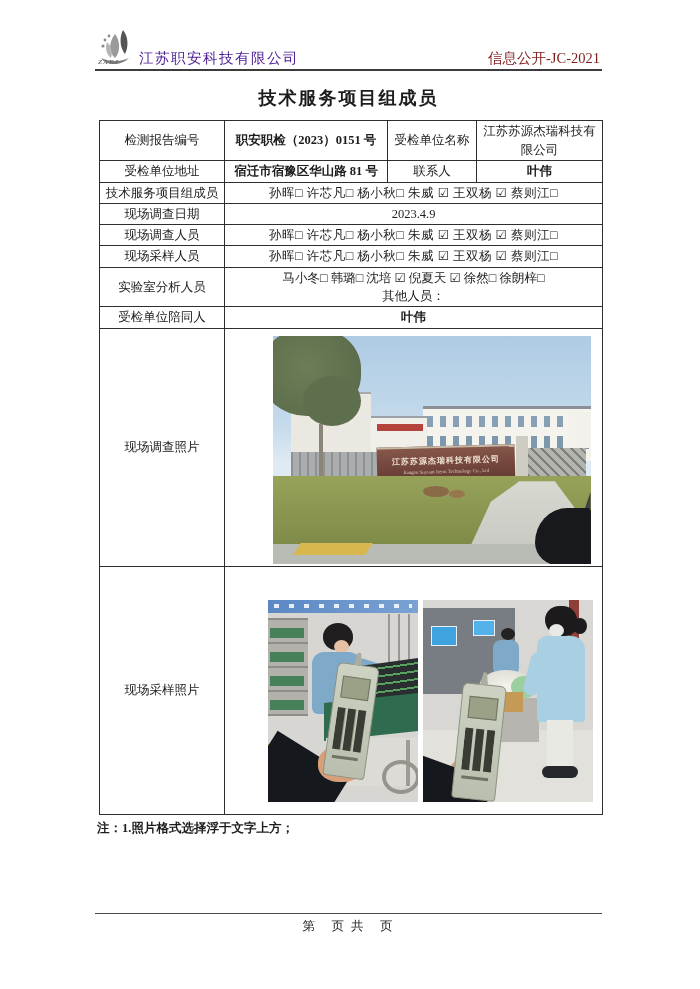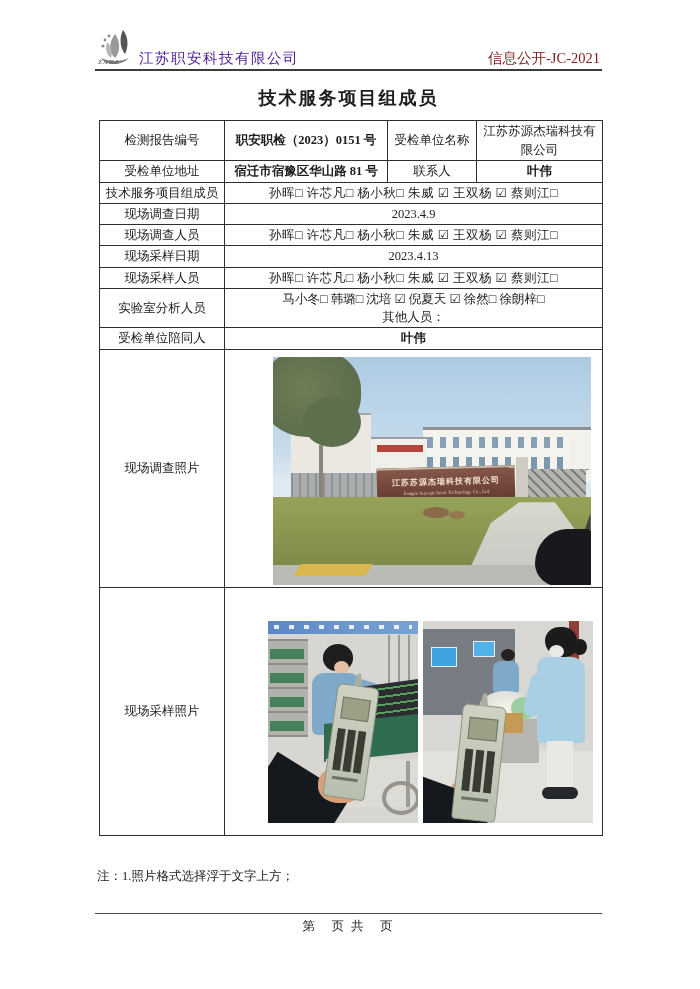--- a/index.html
+++ b/index.html
@@ -22,21 +22,21 @@
   table.report td{border:1px solid #2e2e2e;font-size:12.5px;text-align:center;vertical-align:middle;padding:1px 3px;line-height:1.45;}
   td.checkrow{text-align:left;padding-left:10px;letter-spacing:.5px;}
   td.leftcell{text-align:left;padding-left:10px;}
   .bold{font-weight:bold;}
   
   .photo{position:relative;overflow:hidden;display:inline-block;vertical-align:top;}
   .photo *{position:absolute;}
   .sign-text-cn{left:0;top:7px;width:100%;text-align:center;font-size:8px;font-weight:bold;color:#f0e2d0;letter-spacing:1px;position:absolute;}
   .sign-text-en{left:0;top:20px;width:100%;text-align:center;font-size:5px;color:#dccdbb;position:absolute;}
   
-  .note{left:97px;top:868px;font-size:12.5px;}
+  .note{left:97px;top:820px;font-size:12.5px;font-weight:bold;}
   .foot-rule{left:95px;top:913px;width:507px;height:1px;background:#4a4a4a;}
   .foot-text{left:95px;top:918px;width:507px;text-align:center;font-size:12.5px;letter-spacing:2px;}
 </style>
 </head>
 <body>
 
 <div>
 
   <svg class="abs logo" viewBox="0 0 46 42">
     <path d="M20 6 C14 14 13 24 20 30 C26 24 25 12 20 6 Z" fill="#9a9a9a"></path>
@@ -78,24 +78,20 @@
       <td style="padding:1px 0;letter-spacing:0;">技术服务项目组成员</td>
       <td colspan="3" class="checkrow">孙晖□ 许芯凡□ 杨小秋□ 朱威 ☑ 王双杨 ☑ 蔡则江□</td>
     </tr>
     <tr style="height:21px">
       <td>现场调查日期</td>
       <td colspan="3">2023.4.9</td>
     </tr>
     <tr style="height:21px">
       <td>现场调查人员</td>
       <td colspan="3" class="checkrow">孙晖□ 许芯凡□ 杨小秋□ 朱威 ☑ 王双杨 ☑ 蔡则江□</td>
-    </tr>
-    <tr style="height:21px">
-      <td>现场采样日期</td>
-      <td colspan="3">2023.4.13</td>
     </tr>
     <tr style="height:21px">
       <td>现场采样人员</td>
       <td colspan="3" class="checkrow">孙晖□ 许芯凡□ 杨小秋□ 朱威 ☑ 王双杨 ☑ 蔡则江□</td>
     </tr>
     <tr style="height:23px">
       <td>实验室分析人员</td>
       <td colspan="3" class="leftcell">
         <div>马小冬□ 韩璐□ 沈培 ☑ 倪夏天 ☑ 徐然□ 徐朗梓□</div>
         <div>其他人员：</div>

